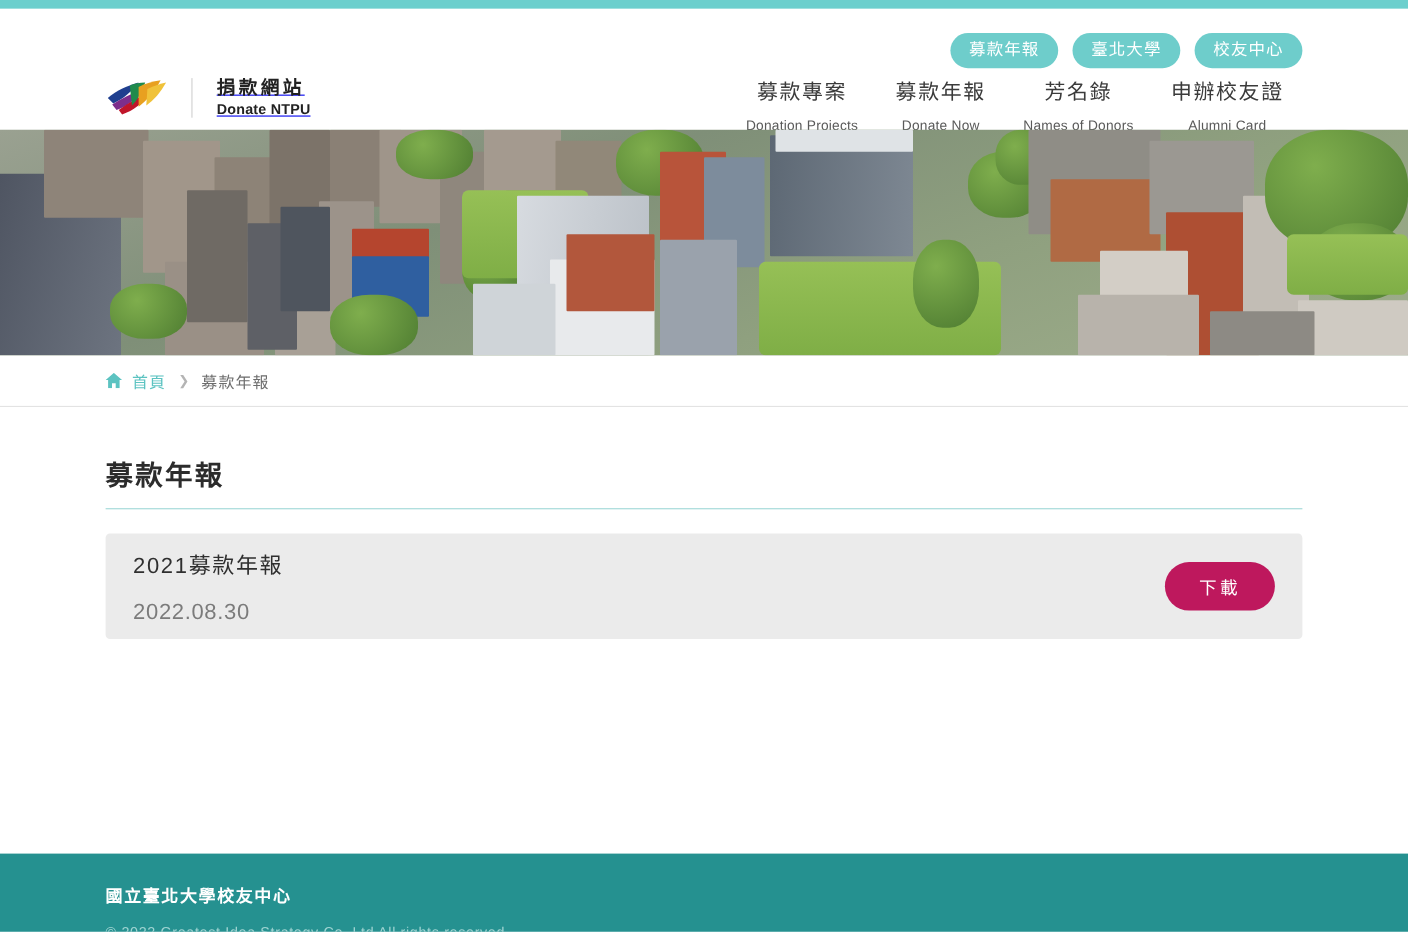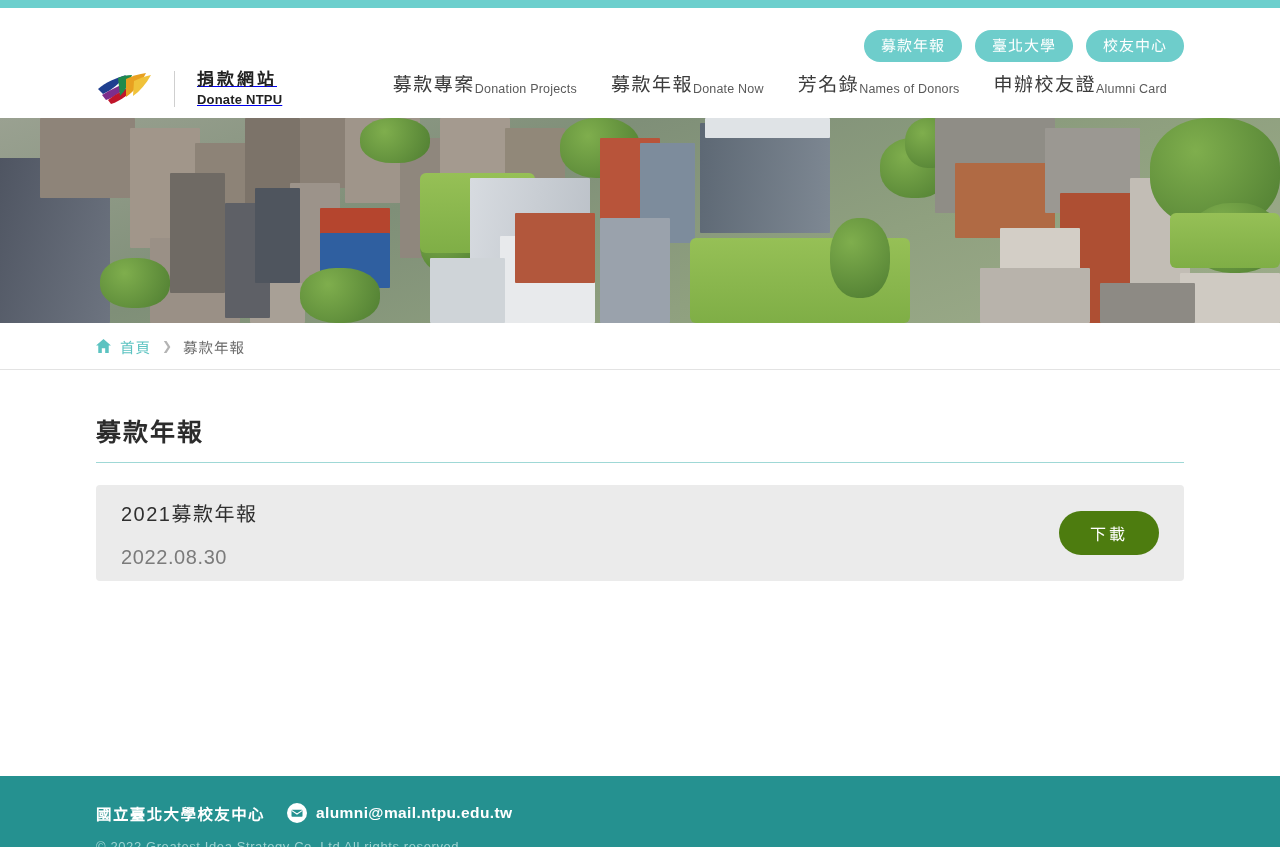--- a/index.html
+++ b/index.html
@@ -97,21 +97,21 @@
   .mainnav {
     position: absolute;
     right: 96px;
     top: 64px;
     display: flex;
     align-items: flex-start;
     gap: 0;
   }
   .nav-item {
     display: flex;
-    flex-direction: row;
+    flex-direction: column;
     align-items: center;
     padding: 0 17px;
     cursor: pointer;
     text-decoration: none;
   }
   .nav-cn {
     font-size: 19px;
     color: #3b3b3b;
     letter-spacing: 1.5px;
     line-height: 1.4;
@@ -212,21 +212,21 @@
     font-size: 20px;
     color: #2f2f2f;
     letter-spacing: 1.5px;
   }
   .card-date {
     font-size: 20px;
     color: #7b7b7b;
     letter-spacing: 0.6px;
   }
   .download-btn {
-    background: #4d7c0f;
+    background: #be185d;
     color: #ffffff;
     font-size: 16px;
     letter-spacing: 3px;
     border: none;
     border-radius: 24px;
     width: 100px;
     height: 44px;
     cursor: pointer;
     font-family: "Liberation Sans", sans-serif;
   }
@@ -408,25 +408,17 @@
     <button class="download-btn">下載</button>
   </div>
 
   <div class="spacer"></div>
 </main>
 
 <footer class="footer">
   <div class="footer-row1">
     <span class="f-org">國立臺北大學校友中心</span>
 
-    <a class="f-contact" href="#">
-      <svg class="f-icon" viewBox="0 0 20 20">
-        <circle cx="10" cy="10" r="10" fill="#ffffff"></circle>
-        <rect x="4.5" y="6.8" width="11" height="7" rx="0.8" fill="#259190"></rect>
-        <path d="M4.5 7.4 L10 11 L15.5 7.4" stroke="#ffffff" stroke-width="1.1" fill="none"></path>
-      </svg>
-      <span>alumni@mail.ntpu.edu.tw</span>
-    </a>
 
   </div>
 
   <div class="footer-copy">© 2022 Greatest Idea Strategy Co.,Ltd All rights reserved.</div>
 </footer>
 
 </body></html>

